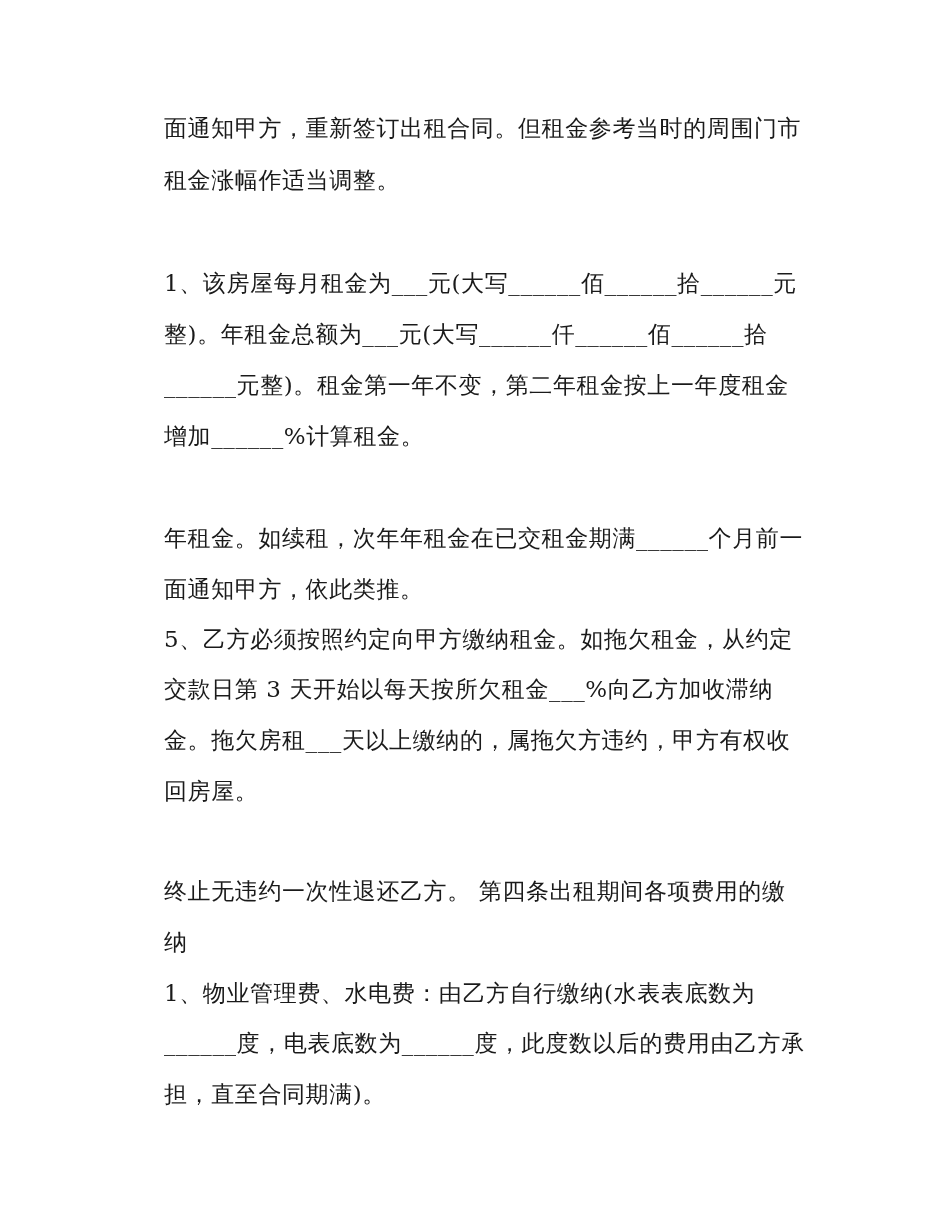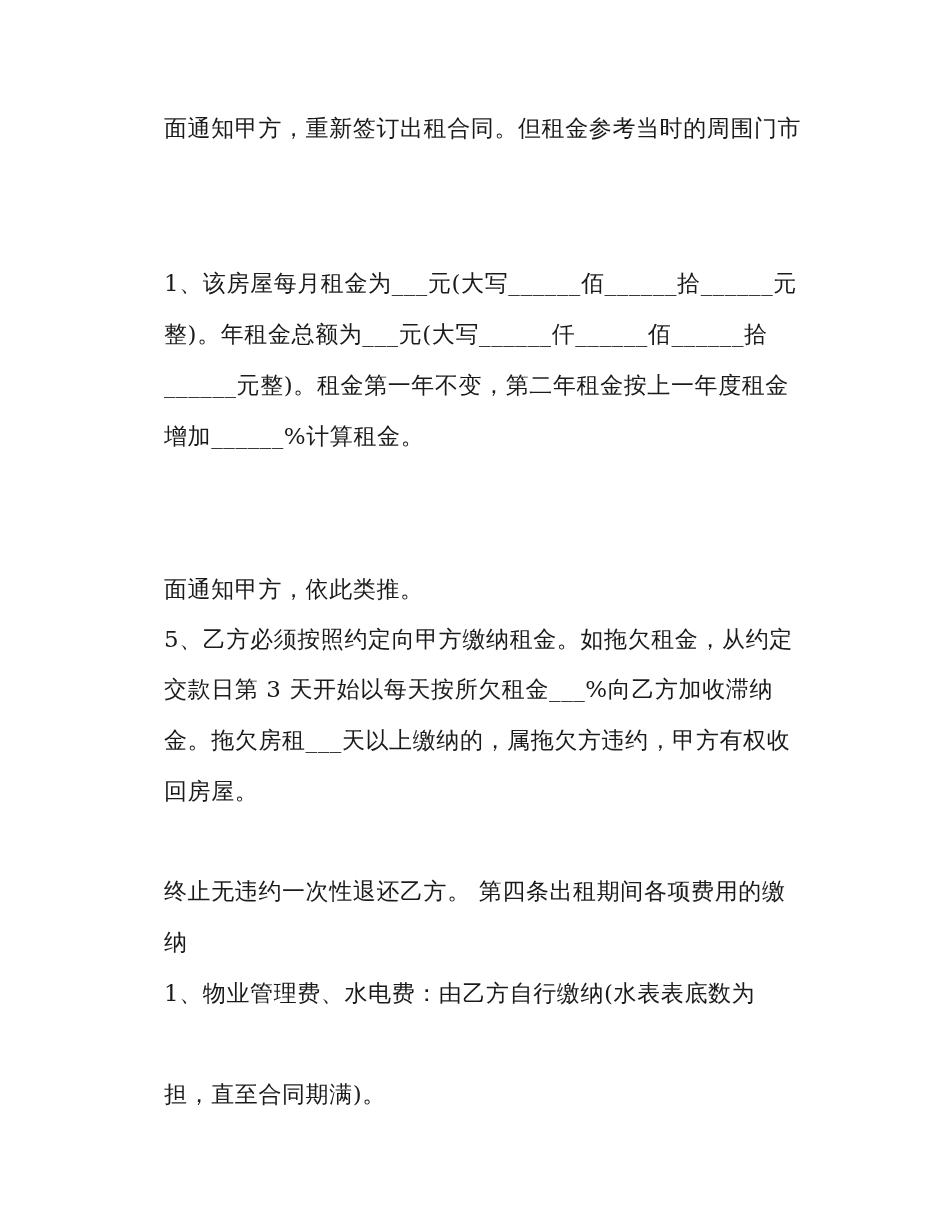--- a/index.html
+++ b/index.html
@@ -30,26 +30,29 @@
       line-height: 30px;
       white-space: pre;
       letter-spacing: 0.6px;
     }
   </style>
 </head>
 <body>
 
 <div class="page">
   <div class="line" style="top:113px">面通知甲方，重新签订出租合同。但租金参考当时的周围门市</div>
+  <div class="line" style="top:165px">租金涨幅作适当调整。</div>
   <div class="line" style="top:268px">1、该房屋每月租金为___元(大写______佰______拾______元</div>
   <div class="line" style="top:370px">______元整)。租金第一年不变，第二年租金按上一年度租金</div>
   <div class="line" style="top:319px">整)。年租金总额为___元(大写______仟______佰______拾</div>
   <div class="line" style="top:421px">增加______%计算租金。</div>
+  <div class="line" style="top:523px">年租金。如续租，次年年租金在已交租金期满______个月前一</div>
   <div class="line" style="top:574px">面通知甲方，依此类推。</div>
   <div class="line" style="top:624px">5、乙方必须按照约定向甲方缴纳租金。如拖欠租金，从约定</div>
   <div class="line" style="top:674px">交款日第 3 天开始以每天按所欠租金___%向乙方加收滞纳</div>
   <div class="line" style="top:725px">金。拖欠房租___天以上缴纳的，属拖欠方违约，甲方有权收</div>
   <div class="line" style="top:776px">回房屋。</div>
   <div class="line" style="top:876px">终止无违约一次性退还乙方。 第四条出租期间各项费用的缴</div>
   <div class="line" style="top:927px">纳</div>
   <div class="line" style="top:978px">1、物业管理费、水电费：由乙方自行缴纳(水表表底数为</div>
+  <div class="line" style="top:1028px">______度，电表底数为______度，此度数以后的费用由乙方承</div>
   <div class="line" style="top:1079px">担，直至合同期满)。</div>
 </div>
 
 </body></html>

